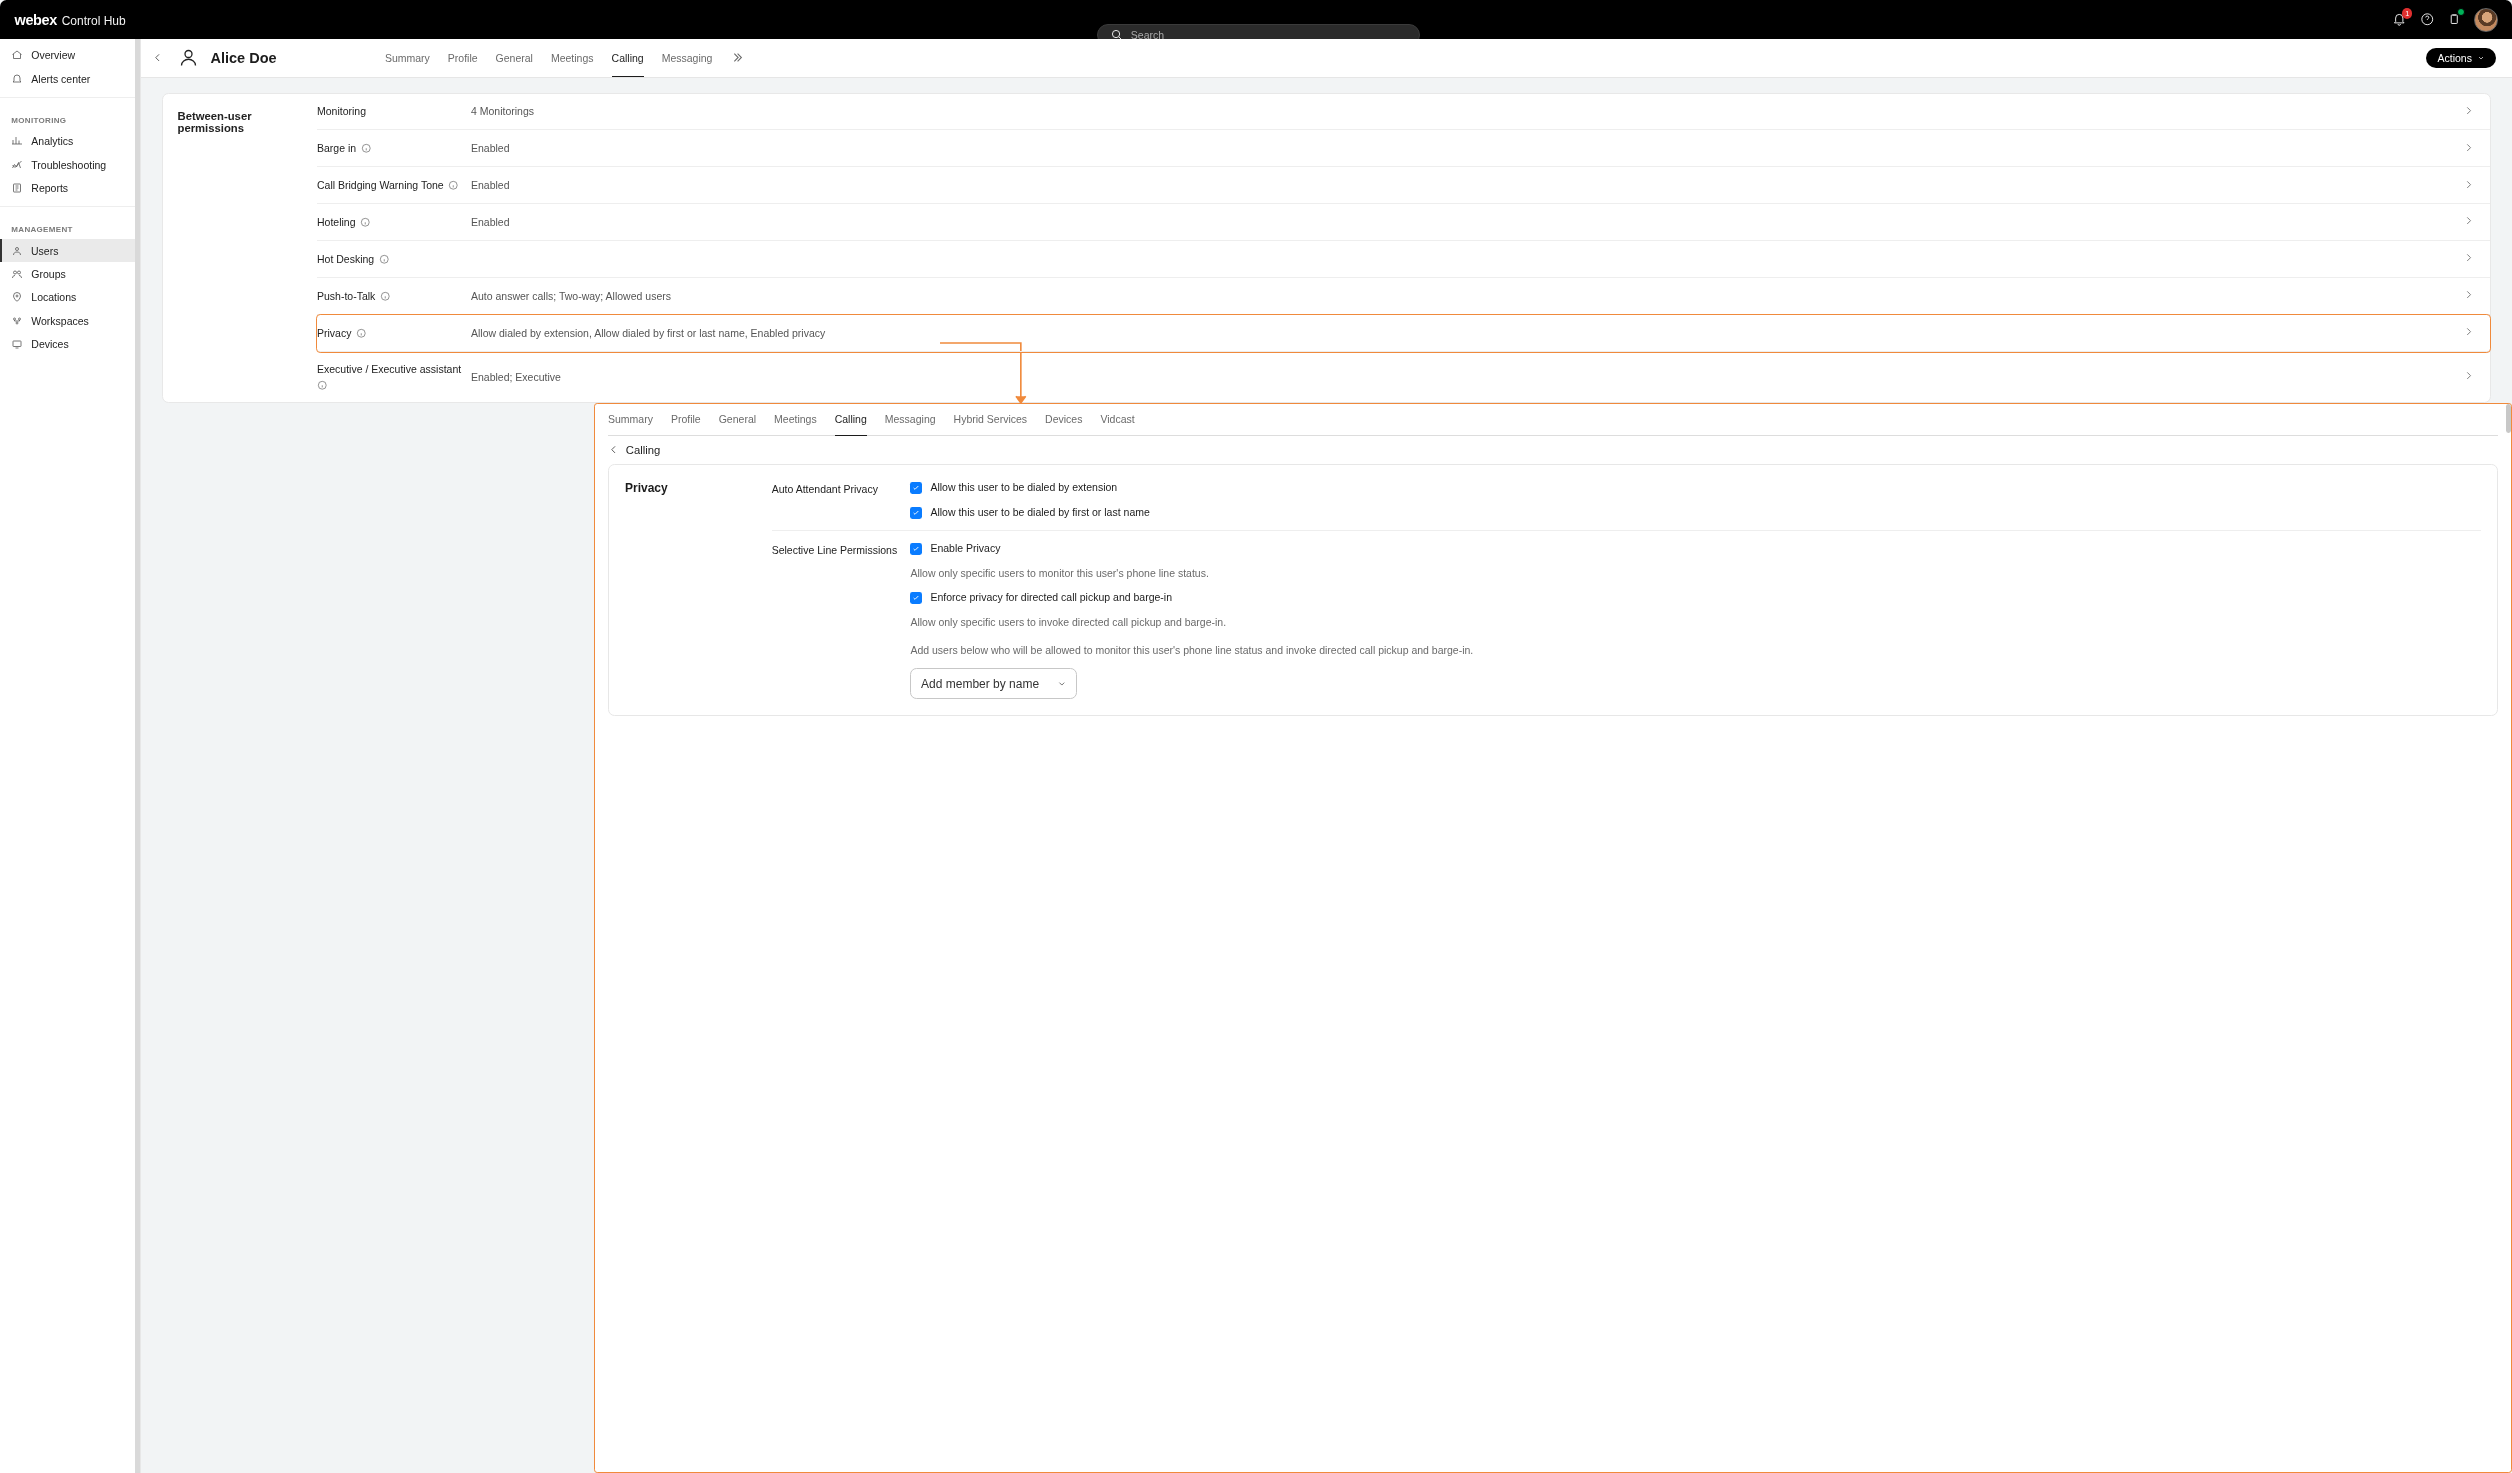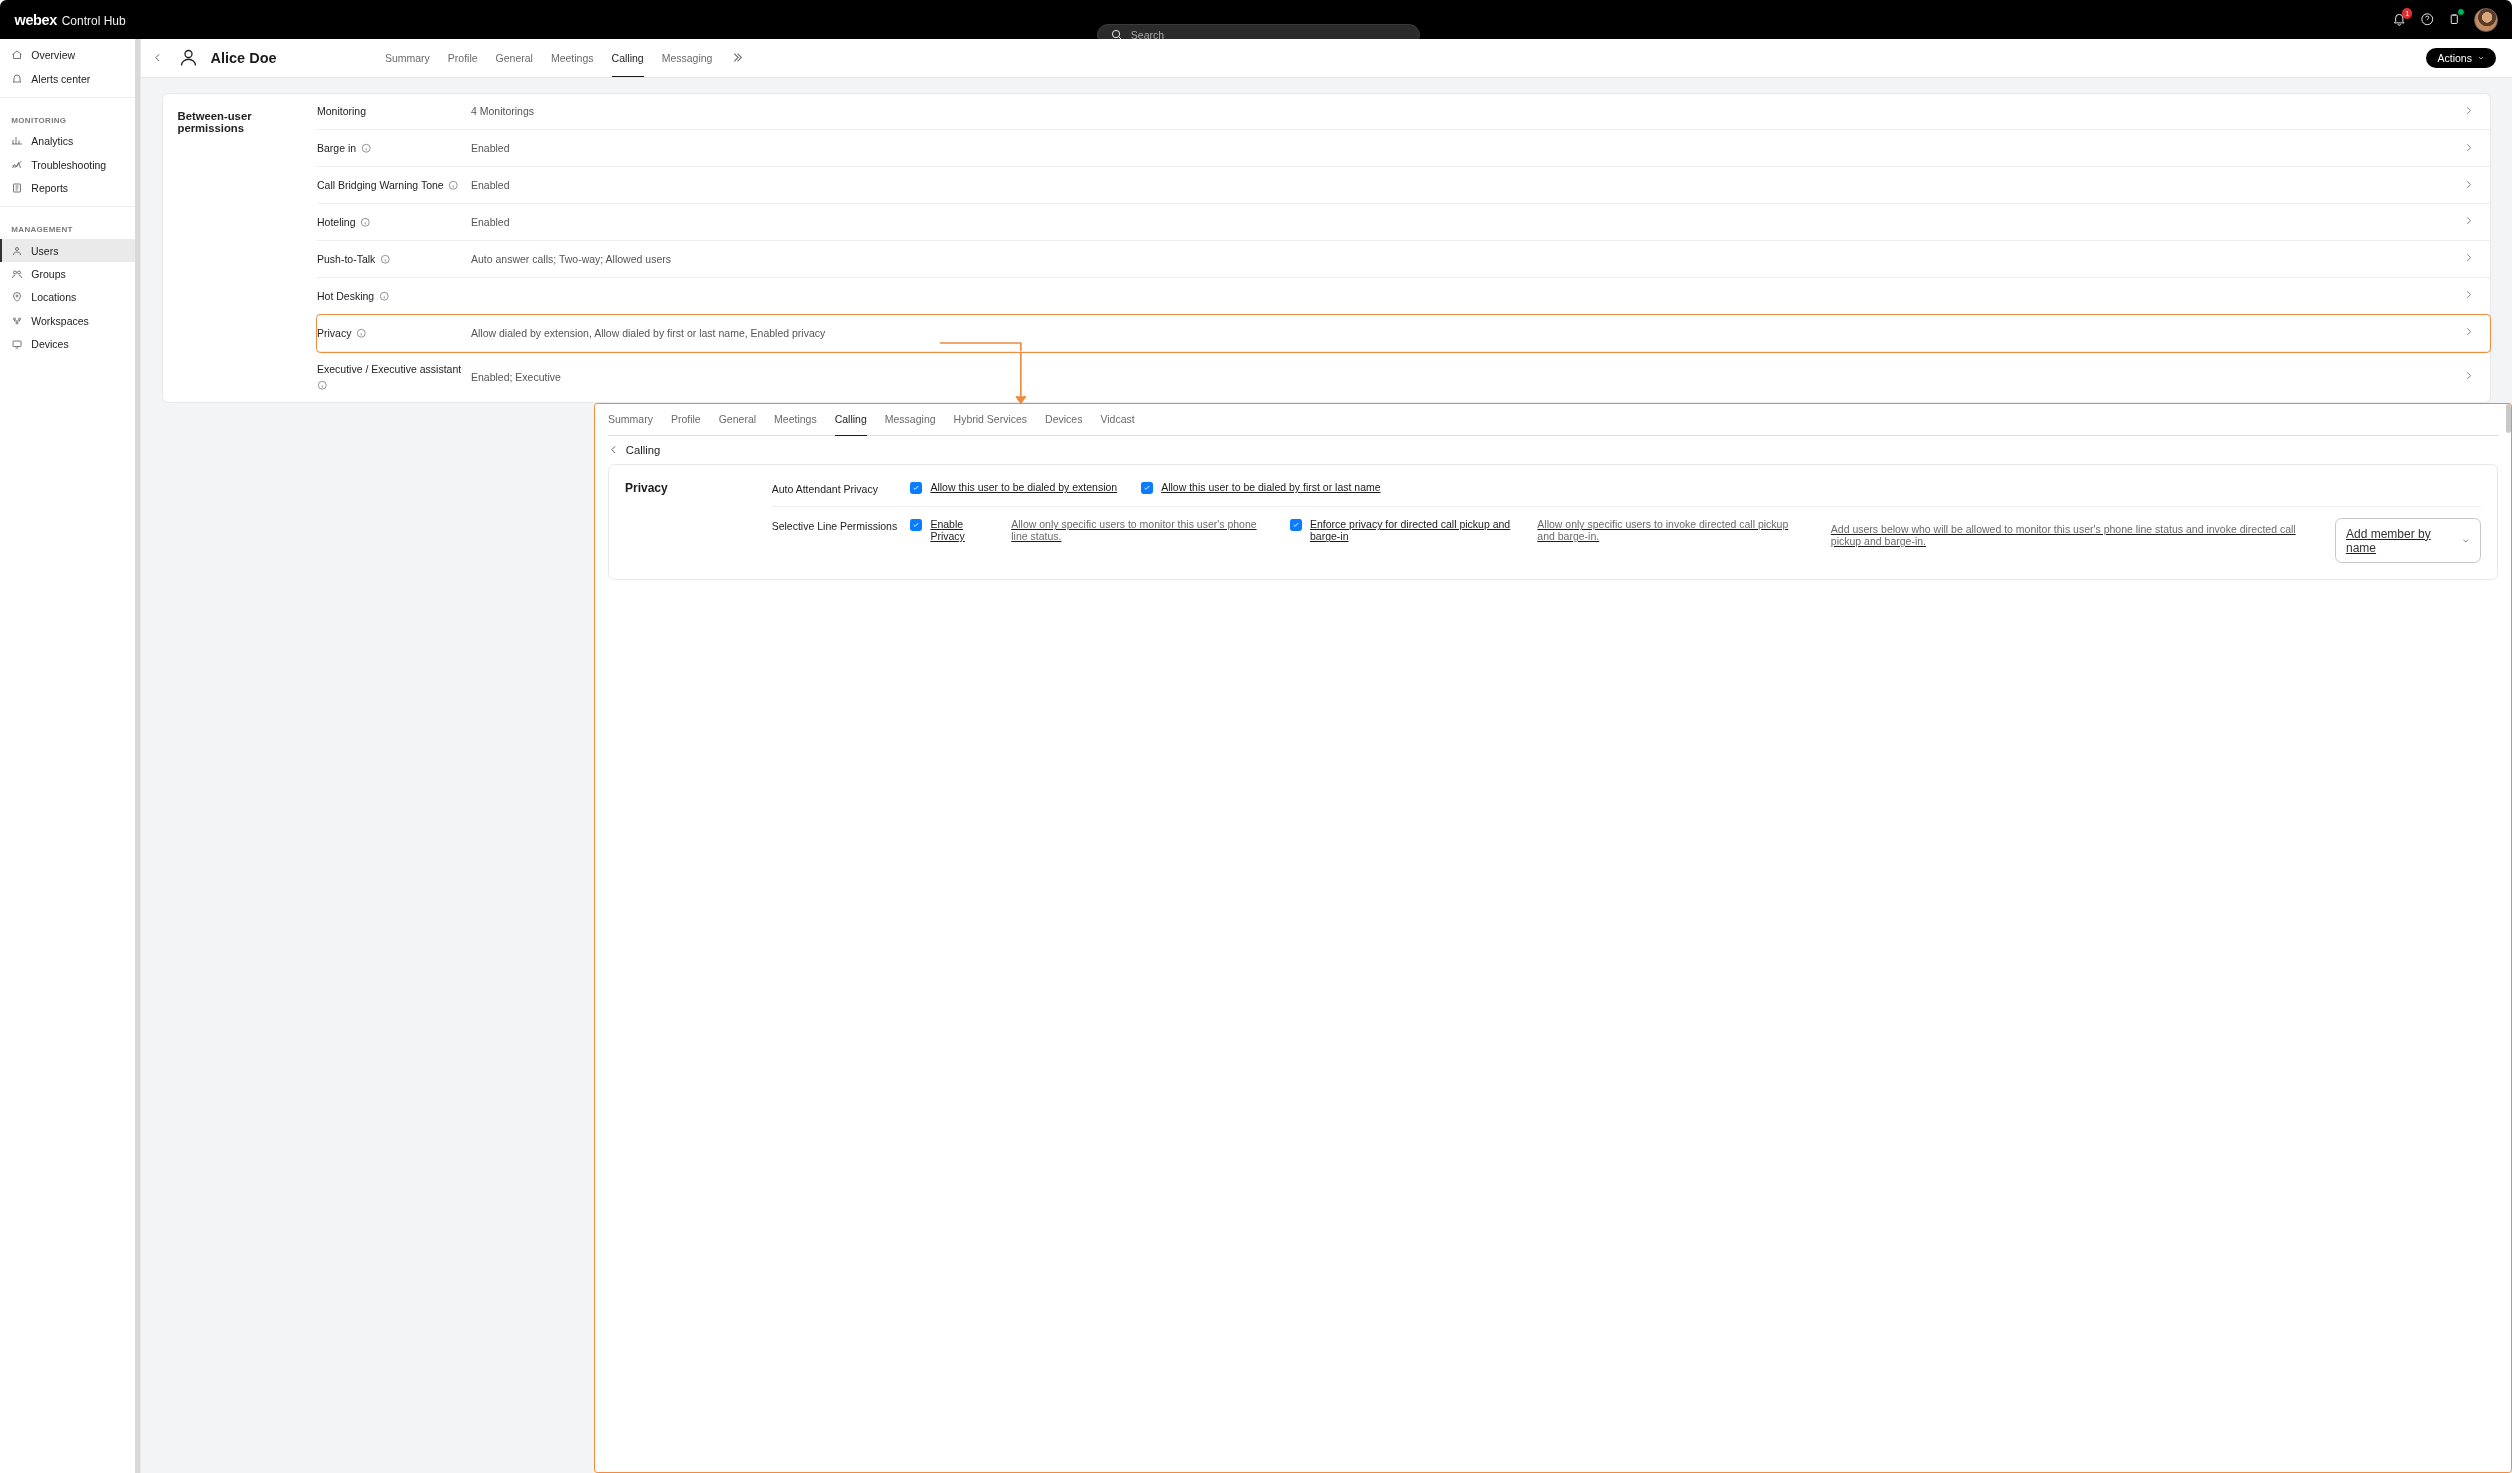--- a/index.html
+++ b/index.html
@@ -102,21 +102,21 @@
     background: #fff; border: 1.6px solid #f08a3c; border-radius: 3.2px;
     display: flex; flex-direction: column; padding: 0 13px; overflow: auto;
   }
   .detail-tabs { display: flex; gap: 18px; height: 32px; align-items: center; border-bottom: 0.8px solid #ddd; }
   .detail-tabs .hdr-tab { height: 32px; }
   .breadcrumb { display: flex; align-items: center; gap: 6.5px; padding: 8px 0; font-size: 11.3px; color: #222; cursor: pointer; }
   .breadcrumb svg { width: 11.3px; height: 11.3px; stroke: #555; fill: none; stroke-width: 2; }
   .detail-card { border: 0.8px solid #e7e7e7; border-radius: 6.5px; padding: 16px; display: grid; grid-template-columns: 137px 129px 1fr; gap: 0 9.7px; }
   .detail-section-title { font-size: 12px; font-weight: 600; }
   .detail-sub { font-size: 10.5px; color: #222; padding-top: 1.6px; }
-  .opt-col { display: flex; flex-direction: row; gap: 24px; text-decoration: underline; }
+  .opt-col { display: flex; flex-direction: column; gap: 12px; }
   .opt-row { display: flex; align-items: flex-start; gap: 8px; }
   .cb {
     width: 12px; height: 12px; border-radius: 2.4px; background: #0a7cff; flex: 0 0 12px; margin-top: 0.8px;
     display: inline-flex; align-items: center; justify-content: center;
   }
   .cb svg { width: 8px; height: 8px; stroke: #fff; fill: none; stroke-width: 2.8; }
   .opt-label { font-size: 10.5px; color: #1c1c1c; }
   .help-text { font-size: 10.5px; color: #6a6a6a; margin-left: 20px; }
   .detail-divider { grid-column: 2 / span 2; height: 0.8px; background: #eee; margin: 11.3px 0; }
   .add-member {
@@ -348,45 +348,45 @@
                 </span>
             </div>
             <div class="row-value">Enabled</div>
             <span class="chev-r"><svg viewBox="0 0 24 24">
                   <path d="M9 5l7 7-7 7"></path>
                 </svg></span>
           </div>
 
           <div class="row">
             <div class="row-label">
+              <span>Hot Desking</span>
+              <span class="infoicon">
+                  <svg viewBox="0 0 24 24">
+                    <circle cx="12" cy="12" r="9"></circle>
+                    <path d="M12 8h.01M12 12v5"></path>
+                  </svg>
+                </span>
+            </div>
+            <div class="row-value"></div>
+            <span class="chev-r"><svg viewBox="0 0 24 24">
+                  <path d="M9 5l7 7-7 7"></path>
+                </svg></span>
+          </div>
+
+          <div class="row">
+            <div class="row-label">
               <span>Push-to-Talk</span>
               <span class="infoicon">
                   <svg viewBox="0 0 24 24">
                     <circle cx="12" cy="12" r="9"></circle>
                     <path d="M12 8h.01M12 12v5"></path>
                   </svg>
                 </span>
             </div>
             <div class="row-value">Auto answer calls; Two-way; Allowed users</div>
-            <span class="chev-r"><svg viewBox="0 0 24 24">
-                  <path d="M9 5l7 7-7 7"></path>
-                </svg></span>
-          </div>
-
-          <div class="row">
-            <div class="row-label">
-              <span>Hot Desking</span>
-              <span class="infoicon">
-                  <svg viewBox="0 0 24 24">
-                    <circle cx="12" cy="12" r="9"></circle>
-                    <path d="M12 8h.01M12 12v5"></path>
-                  </svg>
-                </span>
-            </div>
-            <div class="row-value"></div>
             <span class="chev-r"><svg viewBox="0 0 24 24">
                   <path d="M9 5l7 7-7 7"></path>
                 </svg></span>
           </div>
 
           <div class="row highlight">
             <div class="row-label">
               <span>Privacy</span>
               <span class="infoicon">
                   <svg viewBox="0 0 24 24">

